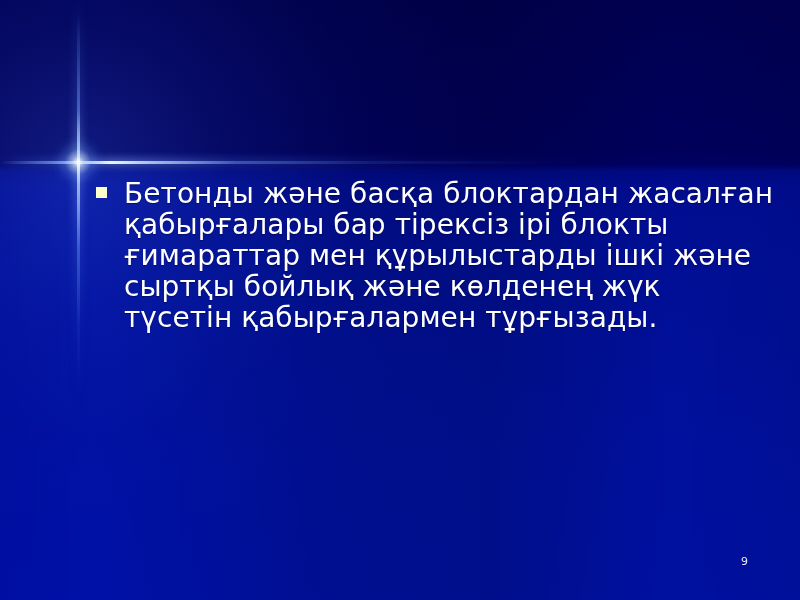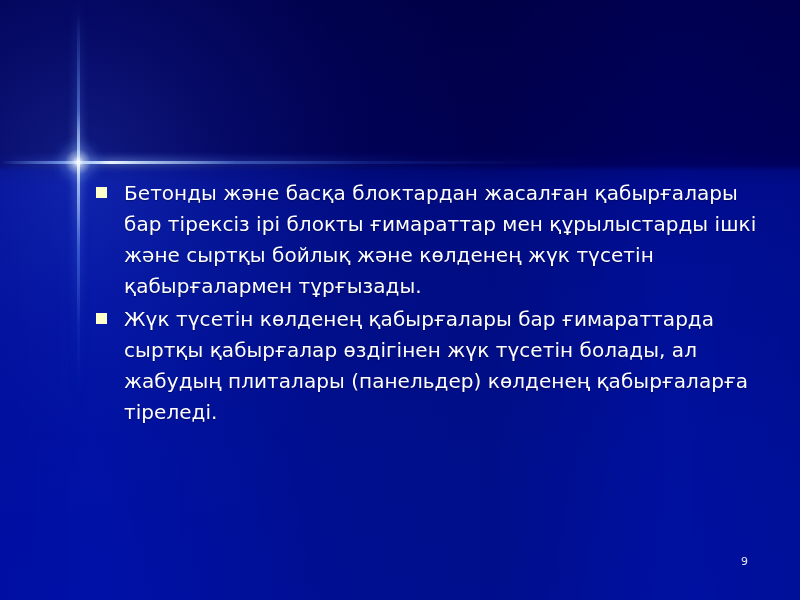--- a/index.html
+++ b/index.html
@@ -167,21 +167,21 @@
     flex: 0 0 auto;
     width: 11px;
     height: 11px;
     background: #ffffcc;
     margin-top: 9px;
     margin-right: 17px;
   }
   .bullet-text {
     flex: 1 1 auto;
     color: #ffffff;
-    font-size: 20px;
+    font-size: 28px;
     line-height: 31px;
     letter-spacing: 0.05px;
     white-space: pre-line;
     text-shadow: 0 1px 1px rgba(0,0,40,0.45);
   }
 
   .page-number {
     position: absolute;
     right: 52px;
     bottom: 33px;
@@ -207,22 +207,18 @@
     <div class="core"></div>
   </div>
 
   <div class="content">
 
     <div class="bullet-row">
       <span class="bullet-marker"></span>
       <span class="bullet-text">Бетонды және басқа блоктардан жасалған қабырғалары бар тірексіз ірі блокты ғимараттар мен құрылыстарды ішкі және сыртқы бойлық және көлденең жүк түсетін қабырғалармен тұрғызады.</span>
     </div>
 
-    <div class="bullet-row">
-      <span class="bullet-marker"></span>
-      <span class="bullet-text">Жүк түсетін көлденең қабырғалары бар ғимараттарда сыртқы қабырғалар өздігінен жүк түсетін болады, ал жабудың плиталары (панельдер) көлденең қабырғаларға тіреледі.</span>
-    </div>
 
   </div>
 
   <div class="page-number">9</div>
 
 </div>
 
 </body></html>

